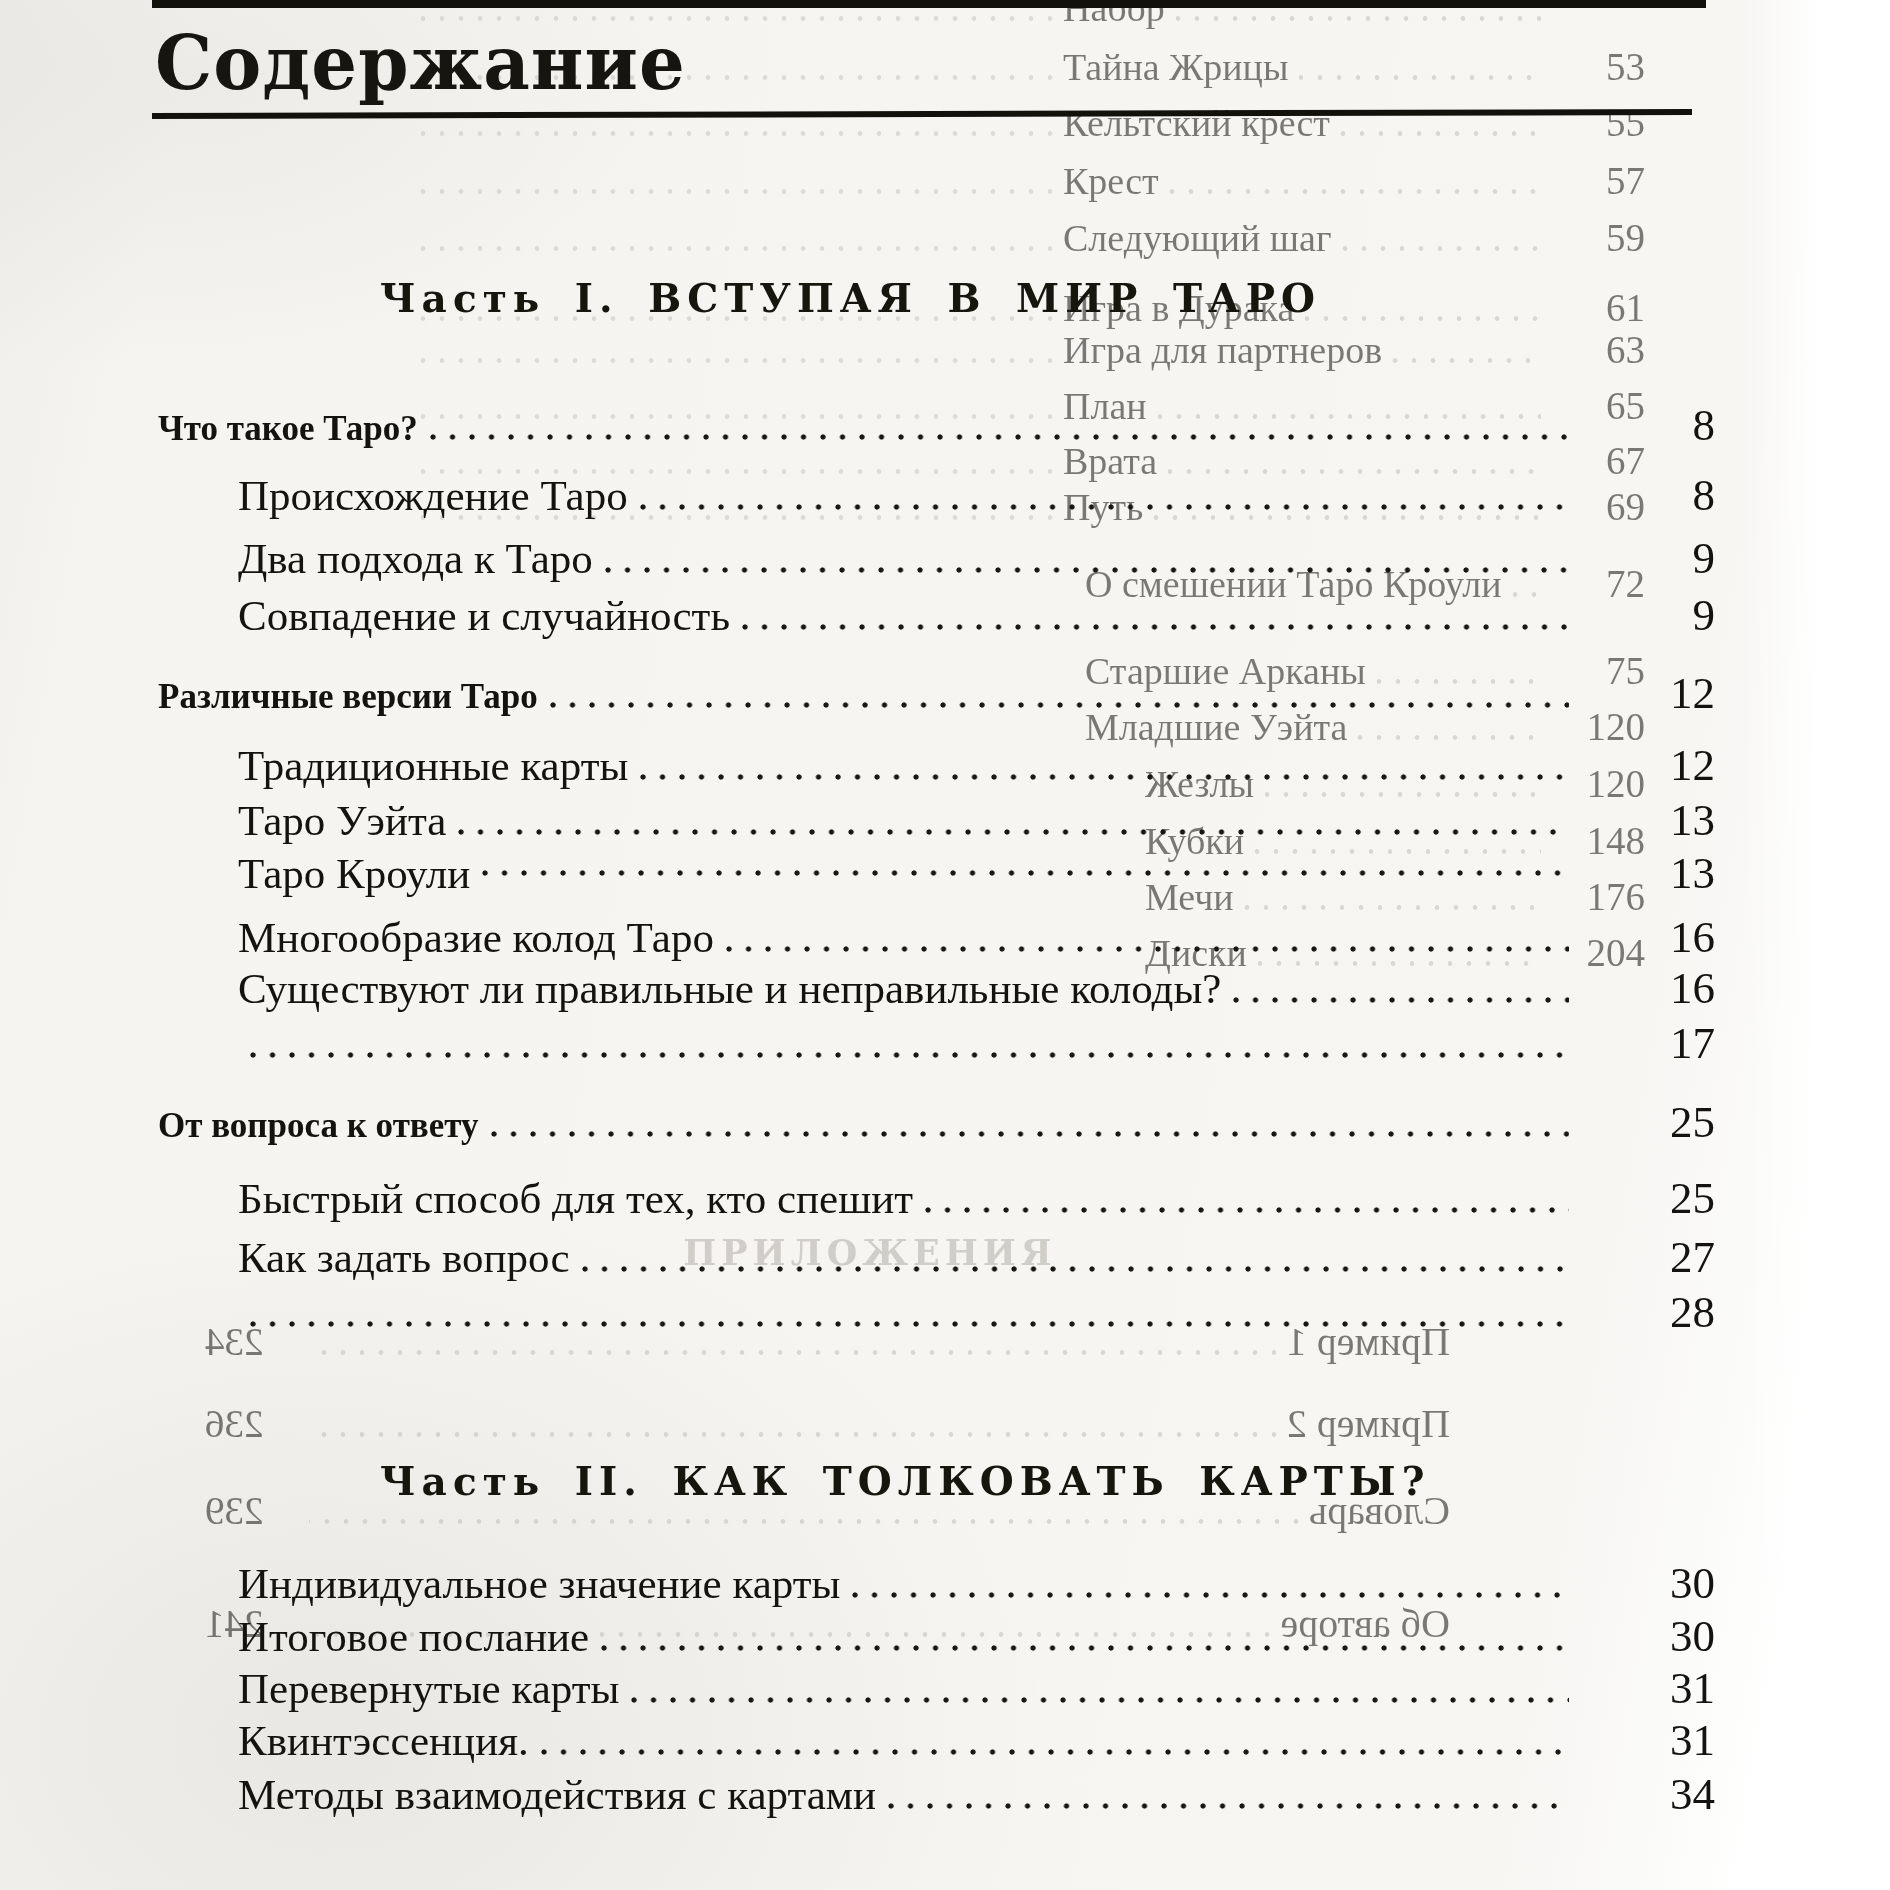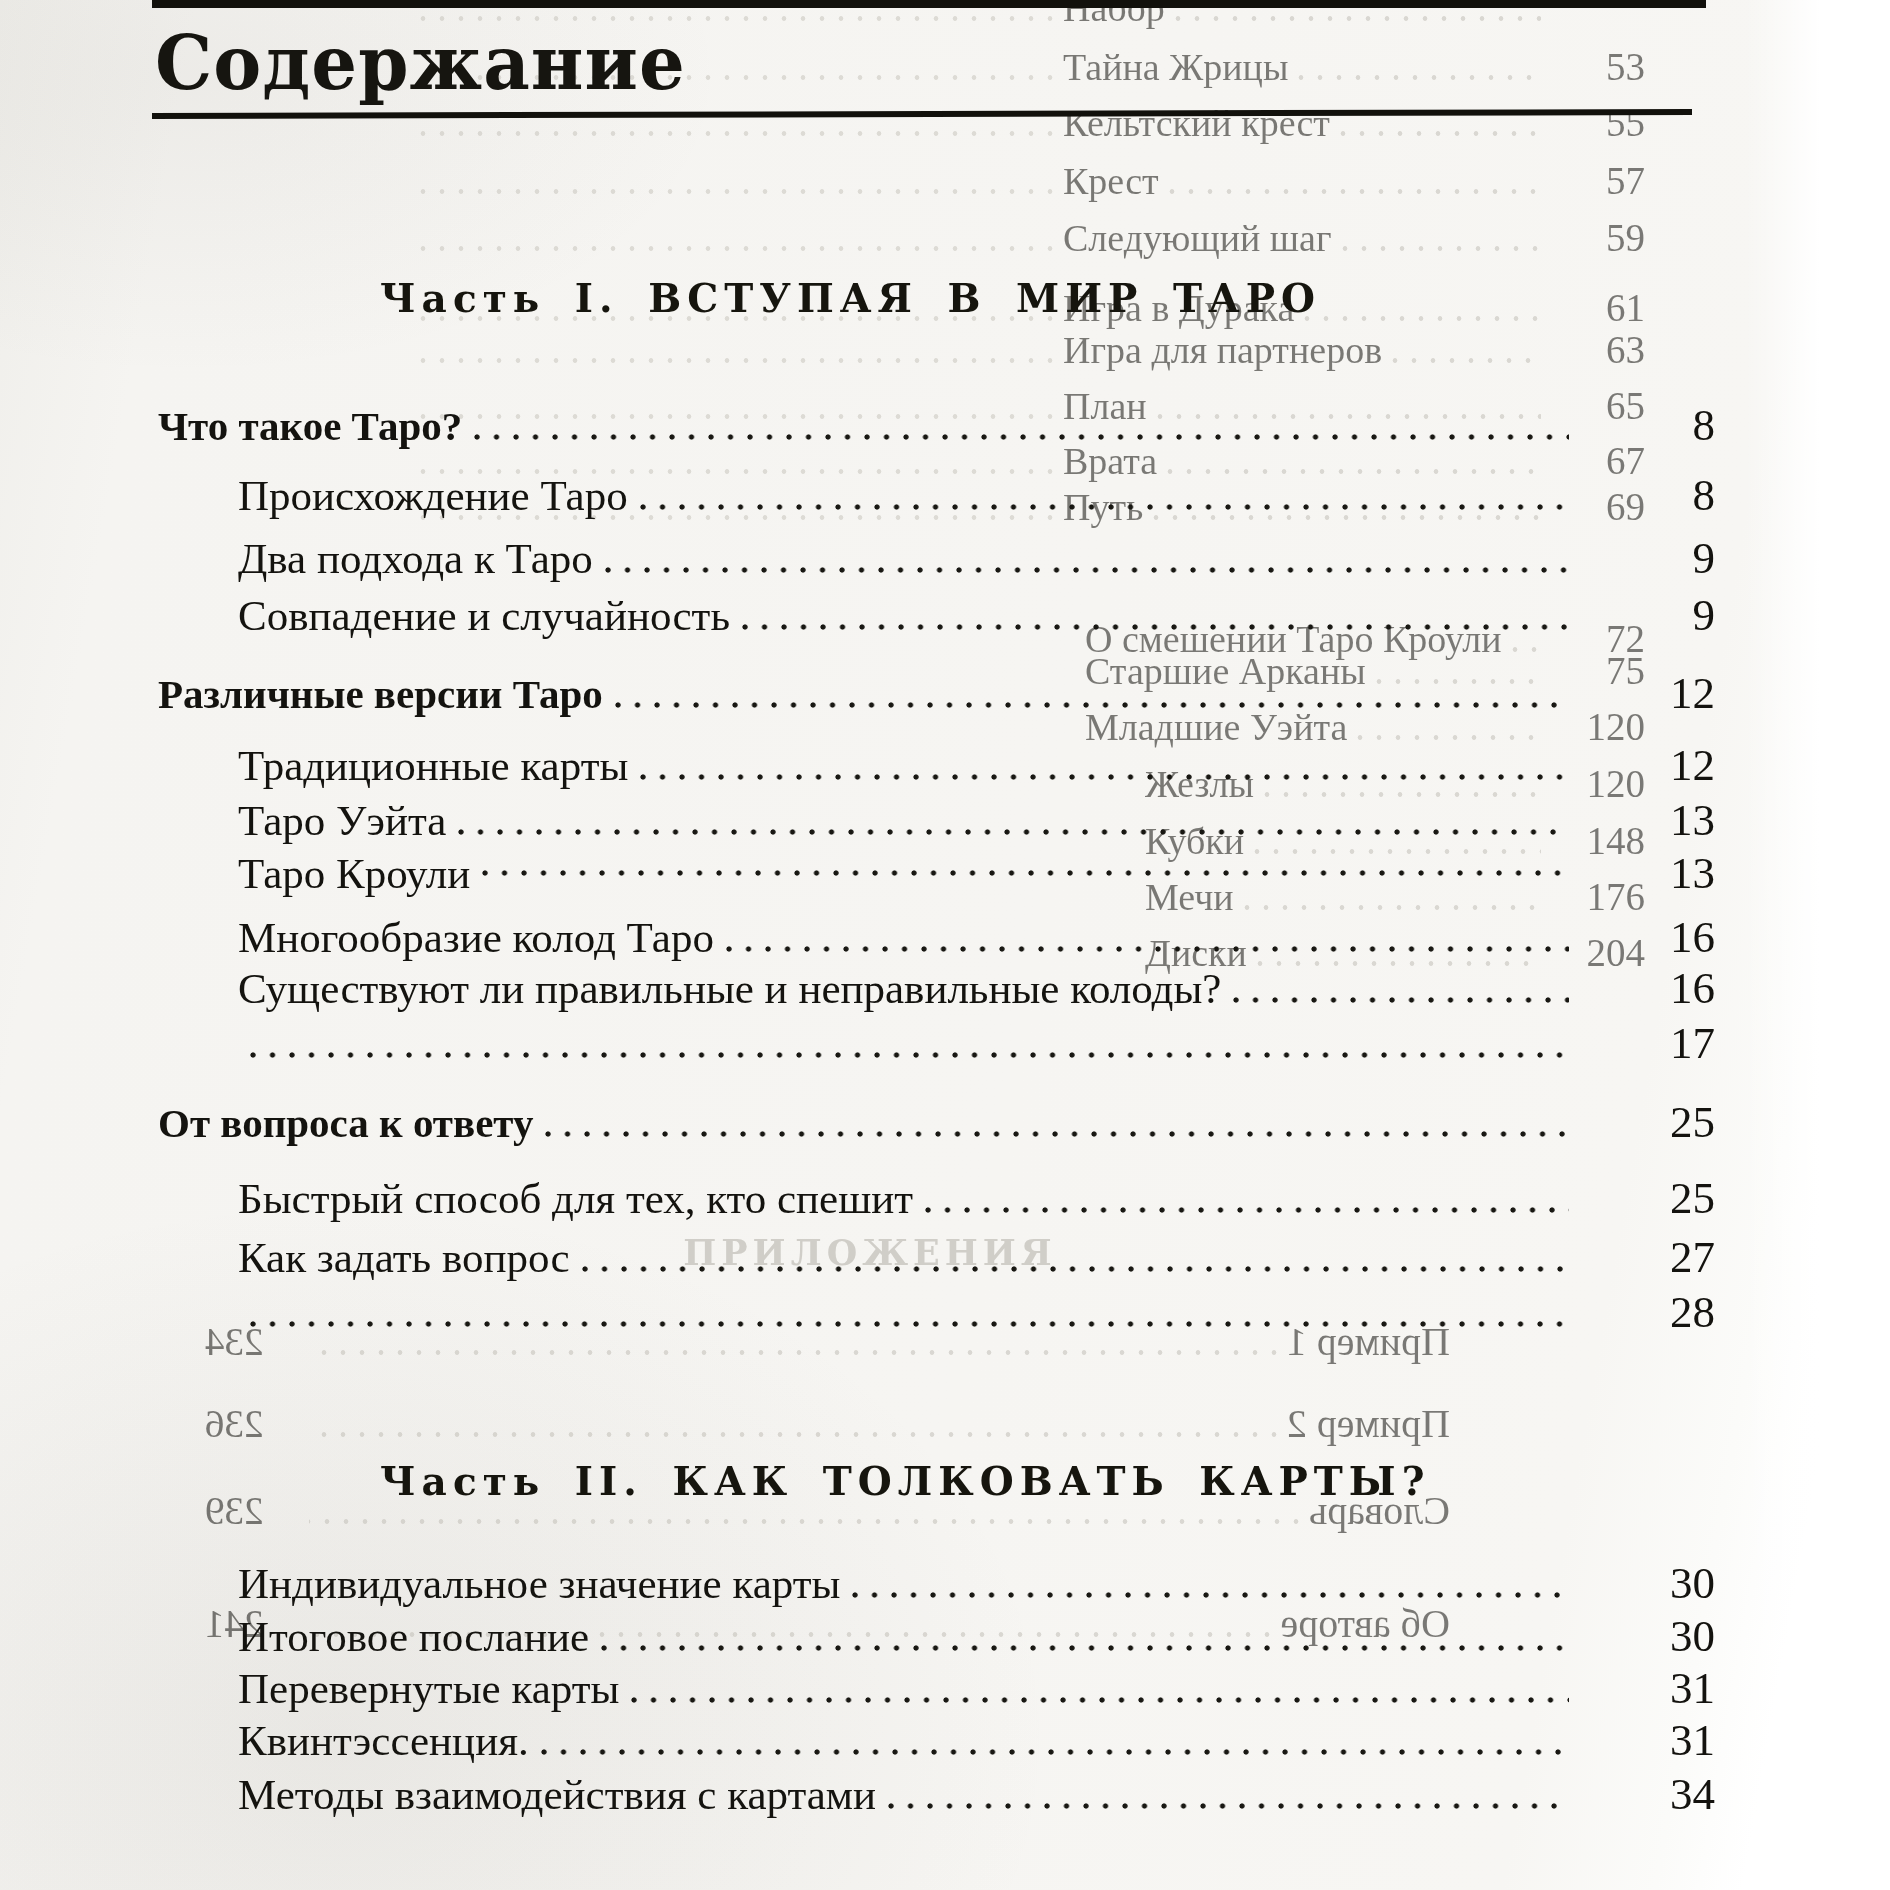--- a/index.html
+++ b/index.html
@@ -25,21 +25,21 @@
     position:absolute;left:380px;width:830px;text-align:center;
     font-family:"DejaVu Serif", serif;font-weight:700;font-size:39px;color:#16150e;
     letter-spacing:6px;word-spacing:10px;white-space:nowrap;
   }
   #part1-heading{top:275px;}
   #part2-heading{top:1458px;}
   .toc-layer{position:absolute;left:158px;top:0;width:1557px;height:1890px;}
   .toc-row{position:absolute;left:0;right:0;display:flex;align-items:baseline;color:#14130f;}
   .toc-row.indent{padding-left:80px;}
   .row-label{font-size:43px;white-space:nowrap;}
-  .toc-row.bold .row-label{font-weight:700;font-size:41px;}
+  .toc-row.bold .row-label{font-weight:700;font-size:35px;}
   .leader{flex:1 1 auto;height:6px;margin:0 28px 0 12px;min-width:0;
     background-image:radial-gradient(circle at 3px 3px,#181712 2.2px,rgba(0,0,0,0) 3px);
     background-size:19.5px 6px;background-repeat:repeat-x;background-position:left bottom;}
   .pagenum{font-size:45px;min-width:118px;text-align:right;white-space:nowrap;}
 
   
   .ghost{color:#b2afa7;filter:blur(0.6px);opacity:0.55;}
   .ghost .row-label{font-size:38px;}
   .ghost .pagenum{font-size:39px;min-width:86px;}
   .ghost .leader{height:5px;margin:0 18px 0 10px;
@@ -122,21 +122,21 @@
         <span class="pagenum">67</span>
       </div>
       <div class="toc-row" style="top: 484px;">
         <span class="lead-left"></span>
         <span class="row-label">Путь</span>
         <span class="leader"></span>
         <span class="pagenum">69</span>
       </div>
     </div>
   <div class="ghost ghost-mid-layer" id="ghost-mid">
-      <div class="toc-row" style="top: 616px;">
+      <div class="toc-row" style="top: 561px;">
         <span class="row-label">О смешении Таро Кроули</span>
         <span class="leader"></span>
         <span class="pagenum">72</span>
       </div>
       <div class="toc-row" style="top: 648px;">
         <span class="row-label">Старшие Арканы</span>
         <span class="leader"></span>
         <span class="pagenum">75</span>
       </div>
       <div class="toc-row" style="top: 704px;">

